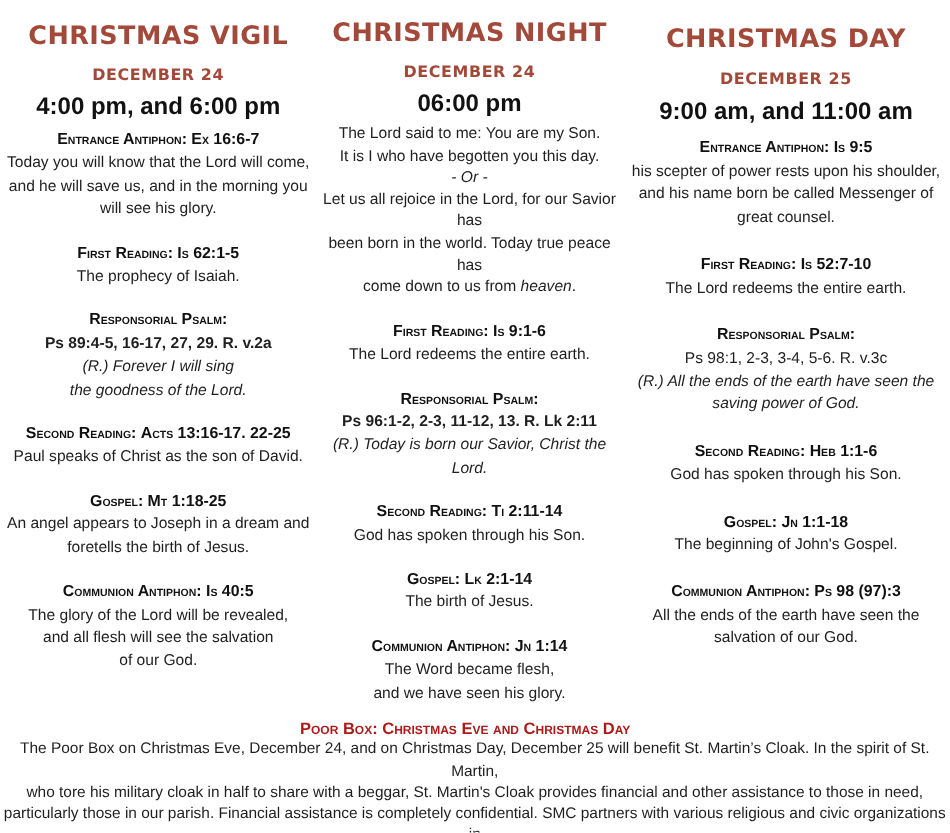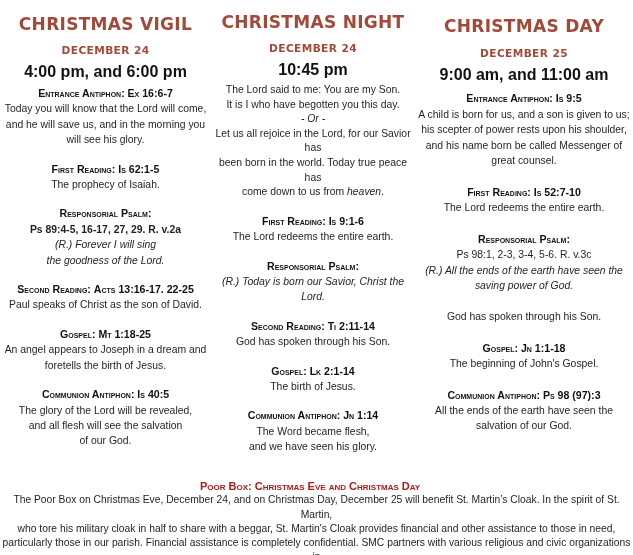--- a/index.html
+++ b/index.html
@@ -89,38 +89,39 @@
     <span class="line">of our God.</span>
   </div>
 </div>
 
 <div class="col c2">
   <div style="height:12px"></div>
   <div class="title">CHRISTMAS NIGHT</div>
   <div style="height:9px"></div>
   <div class="date">DECEMBER 24</div>
   <div style="height:6px"></div>
-  <div class="time">10:45 pm</div>
+  <div class="time">06:00 pm</div>
   <div style="height:4px"></div>
   <div style="line-height:14.6px">
     <span class="line">The Lord said to me: You are my Son.</span>
     <span class="line">It is I who have begotten you this day.</span>
     <span class="line it">- Or -</span>
     <span class="line">Let us all rejoice in the Lord, for our Savior has</span>
     <span class="line">been born in the world. Today true peace has</span>
     <span class="line"><span>come down to us from </span><span class="it">heaven</span><span>.</span></span>
   </div>
   <div style="height:14px"></div>
   <div>
     <span class="line"><span class="label">First Reading:</span> <span class="label">Is 9:1-6</span></span>
     <span class="line">The Lord redeems the entire earth.</span>
   </div>
   <div style="height:14px"></div>
   <div>
     <span class="line label">Responsorial Psalm:</span>
+    <span class="line ref">Ps 96:1-2, 2-3, 11-12, 13. R. Lk 2:11</span>
     <span class="line it">(R.) Today is born our Savior, Christ the Lord.</span>
   </div>
   <div style="height:14px"></div>
   <div>
     <span class="line"><span class="label">Second Reading:</span> <span class="label">Ti 2:11-14</span></span>
     <span class="line">God has spoken through his Son.</span>
   </div>
   <div style="height:14px"></div>
   <div>
     <span class="line"><span class="label">Gospel:</span> <span class="label">Lk 2:1-14</span></span>
@@ -137,39 +138,39 @@
 <div class="col c3">
   <div style="height:16px"></div>
   <div class="title">CHRISTMAS DAY</div>
   <div style="height:10px"></div>
   <div class="date">DECEMBER 25</div>
   <div style="height:6px"></div>
   <div class="time">9:00 am, and 11:00 am</div>
   <div style="height:7px"></div>
   <div style="line-height:15.6px">
     <span class="line"><span class="label">Entrance Antiphon:</span> <span class="label">Is 9:5</span></span>
-    <span class="line">A child is born for us, and a son is given to us;</span>
     <span class="line">his scepter of power rests upon his shoulder,</span>
     <span class="line">and his name born be called Messenger of</span>
     <span class="line">great counsel.</span>
   </div>
   <div style="height:16px"></div>
   <div>
     <span class="line"><span class="label">First Reading:</span> <span class="label">Is 52:7-10</span></span>
     <span class="line">The Lord redeems the entire earth.</span>
   </div>
   <div style="height:16px"></div>
   <div>
     <span class="line label">Responsorial Psalm:</span>
     <span class="line">Ps 98:1, 2-3, 3-4, 5-6. R. v.3c</span>
     <span class="line it">(R.) All the ends of the earth have seen the</span>
     <span class="line it">saving power of God.</span>
   </div>
   <div style="height:16px"></div>
   <div>
+    <span class="line"><span class="label">Second Reading:</span> <span class="label">Heb 1:1-6</span></span>
     <span class="line">God has spoken through his Son.</span>
   </div>
   <div style="height:16px"></div>
   <div>
     <span class="line"><span class="label">Gospel:</span> <span class="label">Jn 1:1-18</span></span>
     <span class="line">The beginning of John's Gospel.</span>
   </div>
   <div style="height:16px"></div>
   <div>
     <span class="line"><span class="label">Communion Antiphon:</span> <span class="label">Ps 98 (97):3</span></span>

